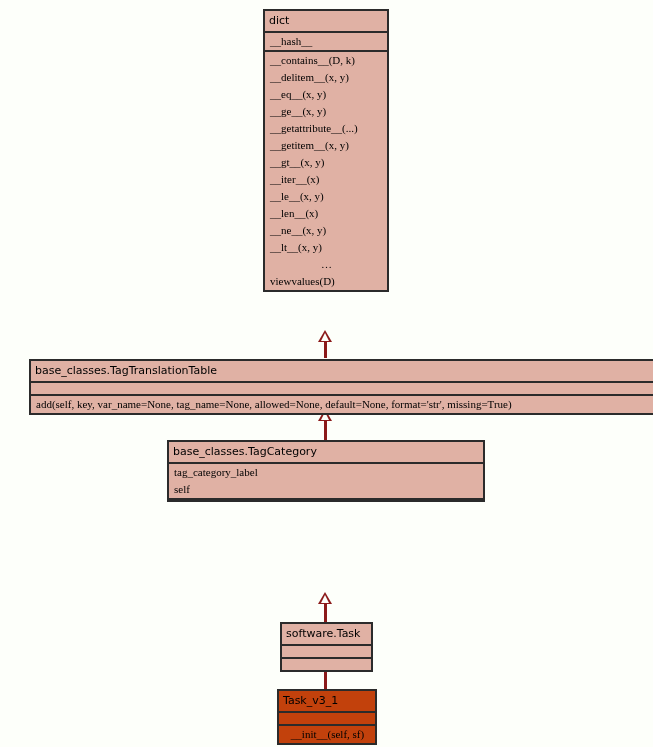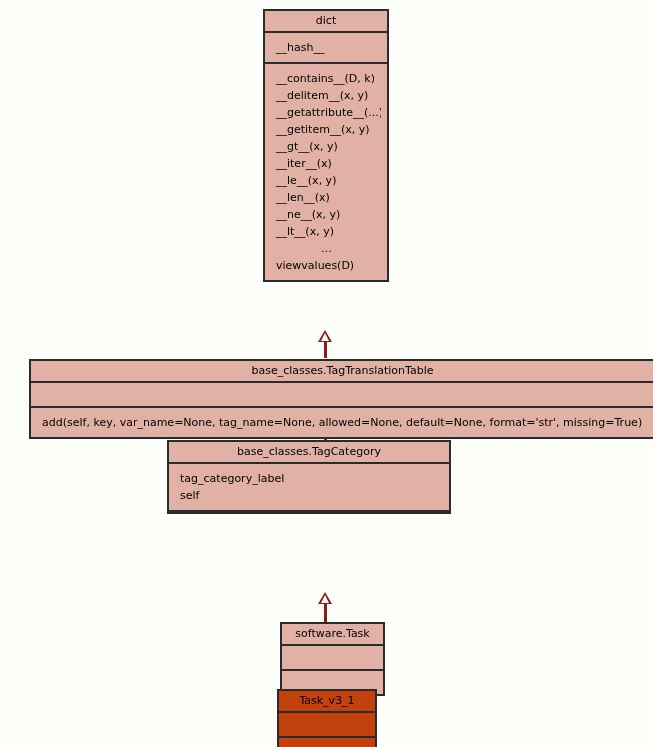--- a/index.html
+++ b/index.html
@@ -23,36 +23,36 @@
     background: #e0b1a4;
     font-size: 11px;
     color: #000;
     line-height: 1;
   }
   .uml-class.light {
     background: #c2410c;
   }
 
   .uml-title {
-    text-align: center;
     padding: 4px 4px 5px 4px;
     font-size: 11px;
     white-space: nowrap;
     overflow: hidden;
   }
 
   .uml-sep {
     border-top: 2px solid #2b2b2b;
     height: 0;
     font-size: 0;
     line-height: 0;
   }
 
   .uml-compartment {
-    padding: 6px;
+    padding: 0;
+    font-family: Liberation Serif, serif;
   }
   .uml-compartment.empty {
     height: 11px;
   }
 
   .uml-row {
     padding: 3px 4px 3px 5px;
     white-space: nowrap;
     overflow: hidden;
     text-overflow: clip;
@@ -106,20 +106,22 @@
 <div class="uml-class" style="left:263px; top:9px; width:126px;">
   <div class="uml-title">dict</div>
   <div class="uml-sep"></div>
   <div class="uml-compartment">
     <div class="uml-row">__hash__</div>
   </div>
   <div class="uml-sep"></div>
   <div class="uml-compartment">
     <div class="uml-row">__contains__(D, k)</div>
     <div class="uml-row">__delitem__(x, y)</div>
+    <div class="uml-row">__eq__(x, y)</div>
+    <div class="uml-row">__ge__(x, y)</div>
     <div class="uml-row">__getattribute__(...)</div>
     <div class="uml-row">__getitem__(x, y)</div>
     <div class="uml-row">__gt__(x, y)</div>
     <div class="uml-row">__iter__(x)</div>
     <div class="uml-row">__le__(x, y)</div>
     <div class="uml-row">__len__(x)</div>
     <div class="uml-row">__ne__(x, y)</div>
     <div class="uml-row">__lt__(x, y)</div>
     <div class="uml-row centered">…</div>
     <div class="uml-row">viewvalues(D)</div>
@@ -129,31 +131,31 @@
 <div class="uml-class" style="left:13px; top:359px; width:627px;margin-left:16px;">
   <div class="uml-title">base_classes.TagTranslationTable</div>
   <div class="uml-sep"></div>
   <div class="uml-compartment empty"></div>
   <div class="uml-sep"></div>
   <div class="uml-compartment">
     <div class="uml-row">add(self, key, var_name=None, tag_name=None, allowed=None, default=None, format='str', missing=True)</div>
   </div>
 </div>
 
-<div class="uml-class" style="left:167px; top:440px; width:284px;">
+<div class="uml-class" style="left:167px; top:440px; width:318px;">
   <div class="uml-title">base_classes.TagCategory</div>
   <div class="uml-sep"></div>
   <div class="uml-compartment">
     <div class="uml-row">tag_category_label</div>
     <div class="uml-row">self</div>
   </div>
   <div class="uml-sep"></div>
 </div>
 
-<div class="uml-class" style="left:280px; top:622px; width:105px;">
+<div class="uml-class" style="left:280px; top:622px; width:93px;">
   <div class="uml-title">software.Task</div>
   <div class="uml-sep"></div>
   <div class="uml-compartment empty"></div>
   <div class="uml-sep"></div>
   <div class="uml-compartment empty"></div>
 </div>
 
 <div class="uml-class light" style="left:277px; top:689px; width:100px;">
   <div class="uml-title">Task_v3_1</div>
   <div class="uml-sep"></div>

